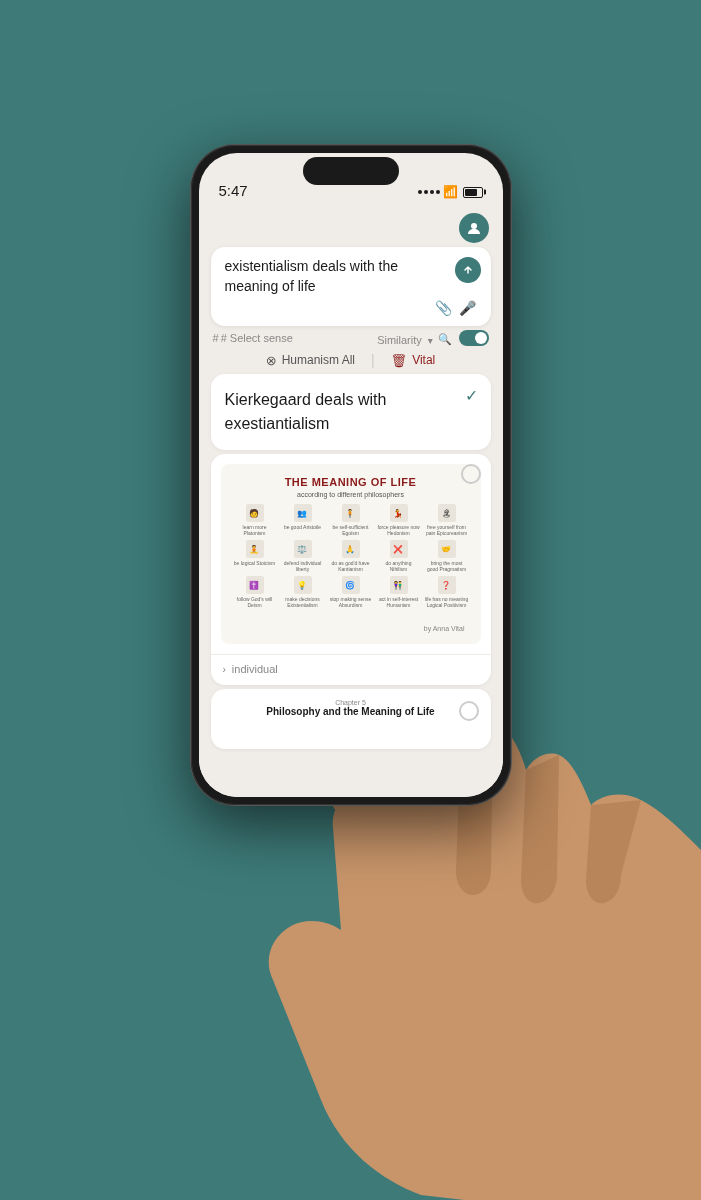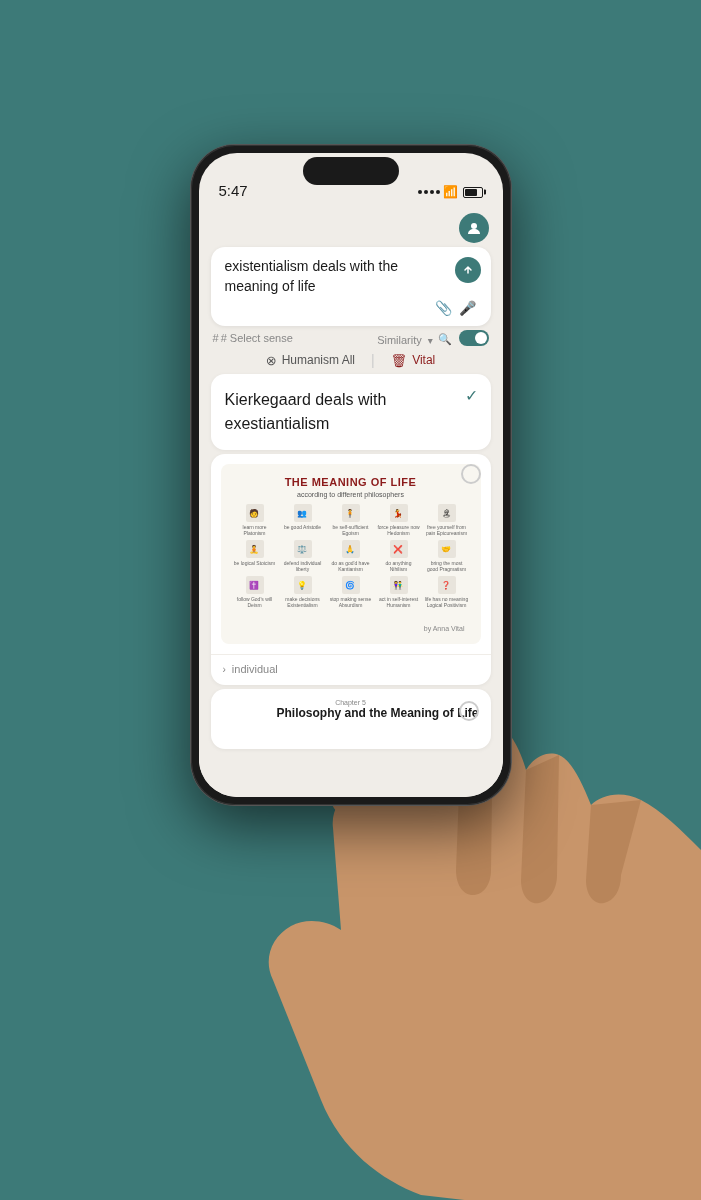--- a/index.html
+++ b/index.html
@@ -391,24 +391,24 @@
       padding: 10px 12px;
     }
 
     .partial-chapter {
       font-size: 7px;
       color: #888;
       text-align: center;
     }
 
     .partial-title {
-      font-size: 12px;
+      font-size: 10px;
       font-weight: 600;
       color: #1a1a1a;
-      text-align: right;
+      text-align: center;
     }
 
     
     .signal-dots {
       display: flex;
       gap: 2px;
       align-items: center;
     }
     .signal-dot {
       width: 4px;

